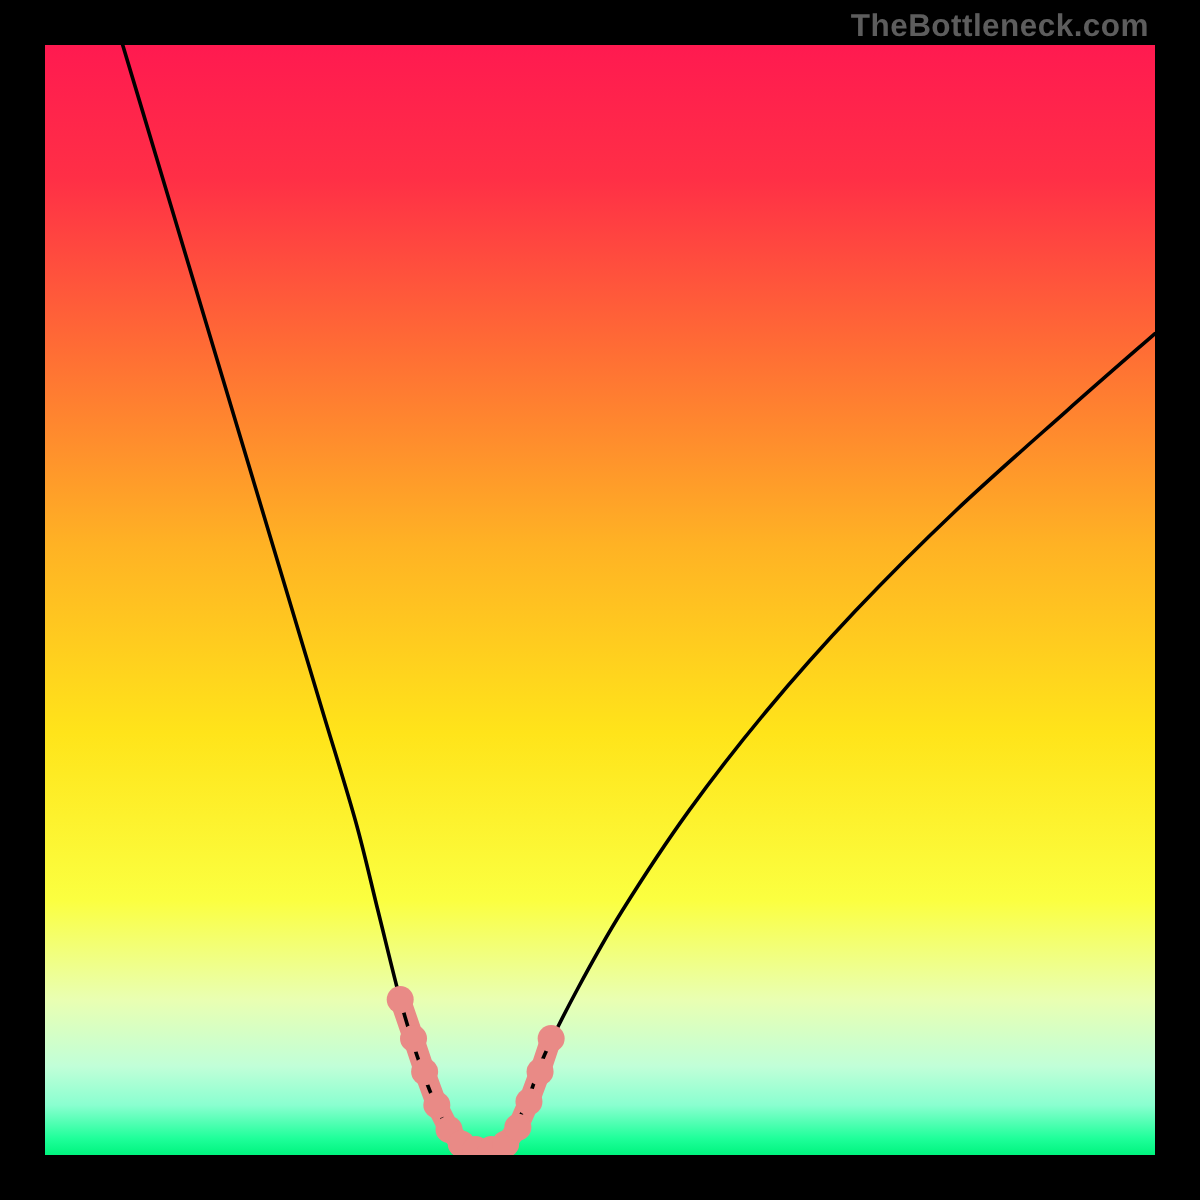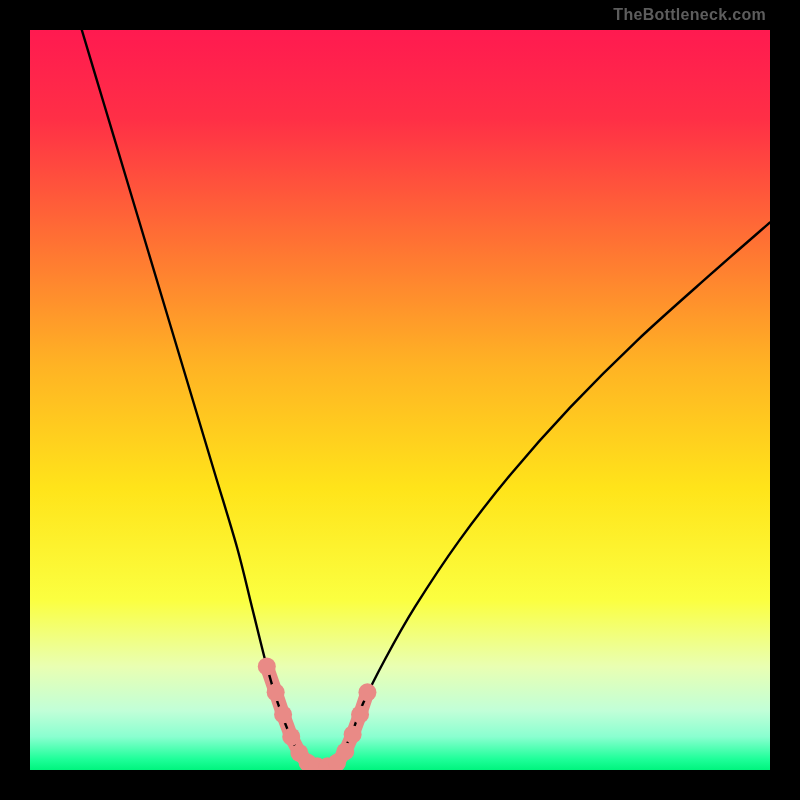--- a/index.html
+++ b/index.html
@@ -79,14 +79,14 @@
           <circle cx="287.11999999999995" cy="736.3" r="9" fill="#e98a86"></circle>
           <circle cx="297.48" cy="736.3" r="9" fill="#e98a86"></circle>
           <circle cx="307.09999999999997" cy="732.6" r="9" fill="#e98a86"></circle>
           <circle cx="315.24" cy="721.5" r="9" fill="#e98a86"></circle>
           <circle cx="322.64" cy="704.48" r="9" fill="#e98a86"></circle>
           <circle cx="330.04" cy="684.5" r="9" fill="#e98a86"></circle>
           <circle cx="337.44" cy="662.3" r="9" fill="#e98a86"></circle>
         </g>
     </svg>
   </div>
-  <div class="watermark" style="top:6px;right:34px;font-size:16px;">TheBottleneck.com</div>
+  <div class="watermark" style="top:6px;right:34px;font-size:21px;">TheBottleneck.com</div>
 </div>
 
 </body></html>

